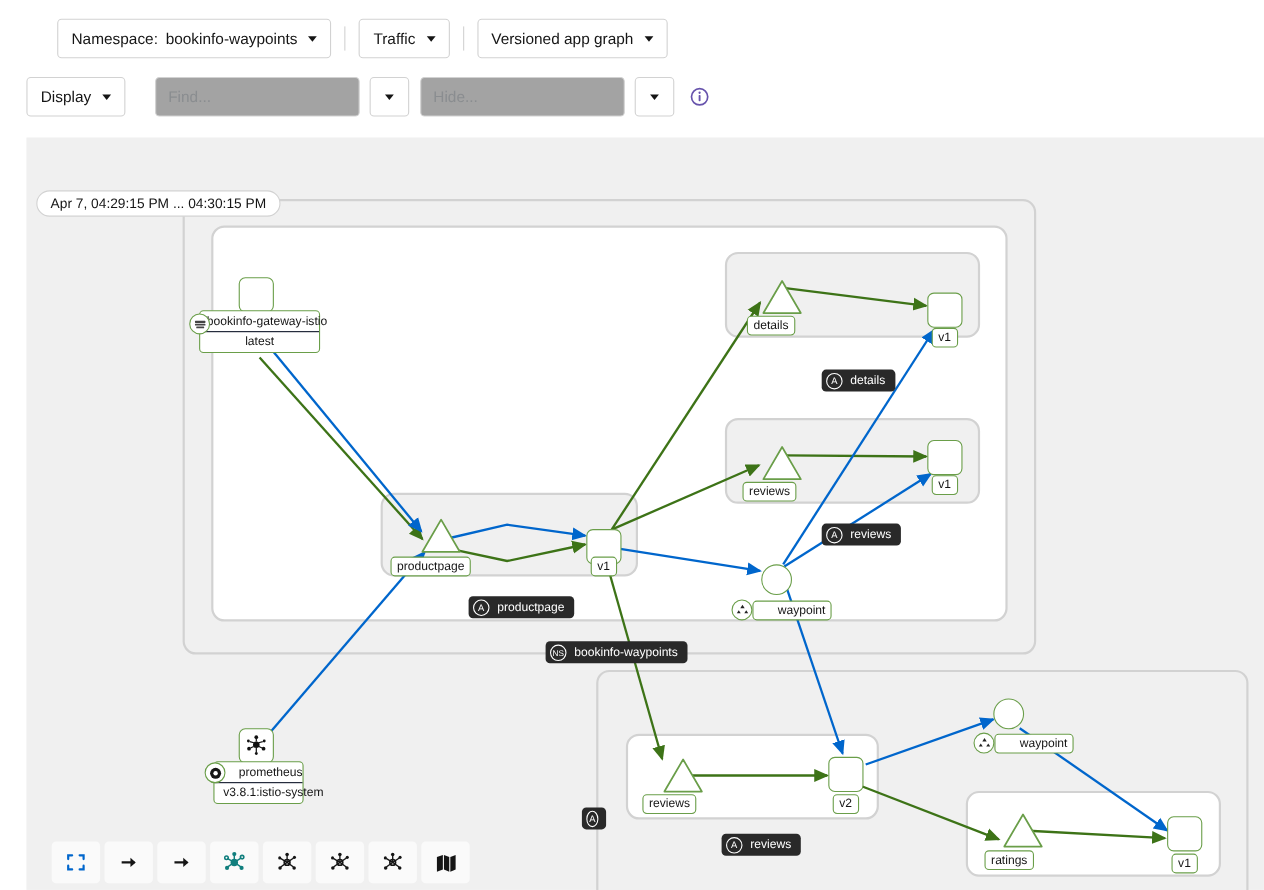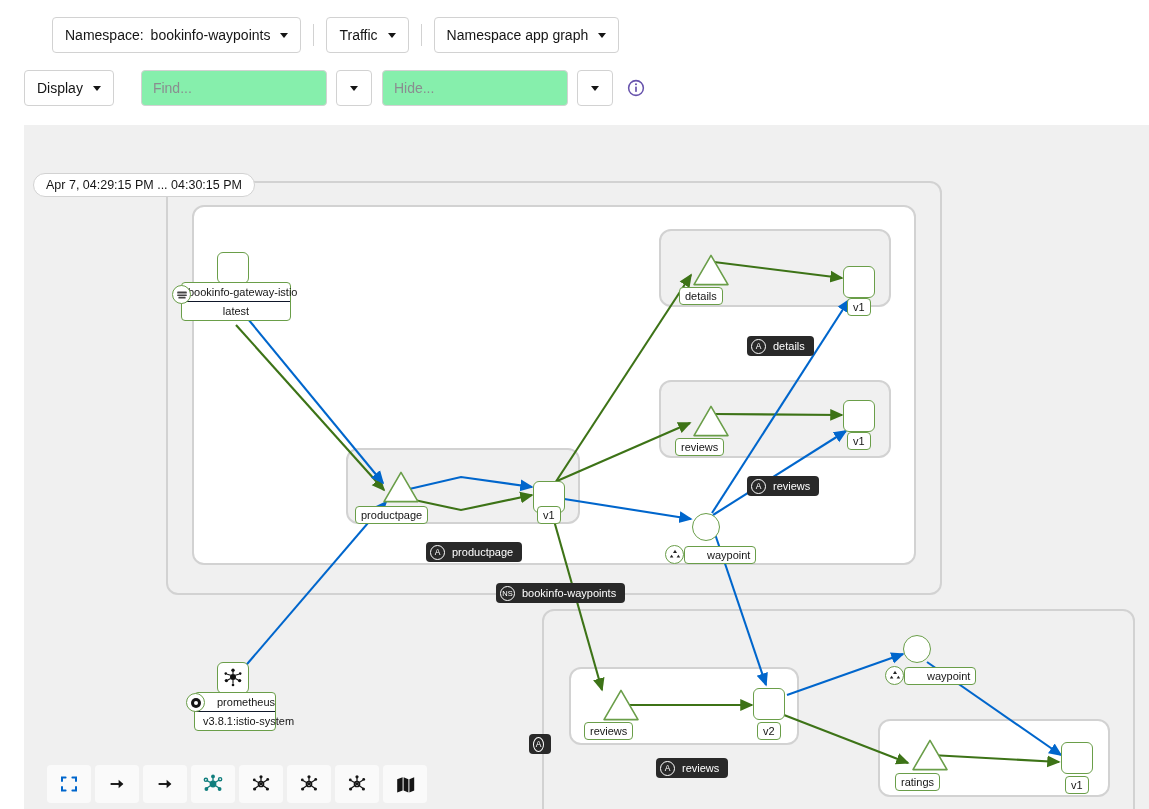--- a/index.html
+++ b/index.html
@@ -34,21 +34,21 @@
     border-left: 4.5px solid transparent;
     border-right: 4.5px solid transparent;
     border-top: 5px solid #151515;
   }
   .divider {
     width: 1px; height: 22px; background: #d2d2d2; margin: 0 12px;
   }
   .input-ctl {
     height: 36px; width: 186px;
     border: 1px solid #d2d2d2; border-radius: 4px;
-    background: #86efac; font-size: 14px; color: #151515;
+    background: #a3a3a3; font-size: 14px; color: #151515;
     padding: 0 11px; outline: none;
     font-family: "Liberation Sans", sans-serif;
   }
   .input-ctl::placeholder { color: #8a8d90; }
   .dd-btn {
     height: 36px; width: 36px;
     border: 1px solid #d2d2d2; border-radius: 4px; background: #fff;
     display: flex; align-items: center; justify-content: center; cursor: pointer;
     margin-left: 9px;
   }
@@ -148,21 +148,21 @@
       <span class="val">bookinfo-waypoints</span>
       <span class="caret"></span>
     </div>
     <div class="divider"></div>
     <div class="ctl">
       <span>Traffic</span>
       <span class="caret"></span>
     </div>
     <div class="divider"></div>
     <div class="ctl">
-      <span>Namespace app graph</span>
+      <span>Versioned app graph</span>
       <span class="caret"></span>
     </div>
   </div>
 
   <div class="toolbar-row" id="toolbar-row-2">
     <div class="ctl">
       <span>Display</span>
       <span class="caret"></span>
     </div>
     <div style="width:27px"></div>

